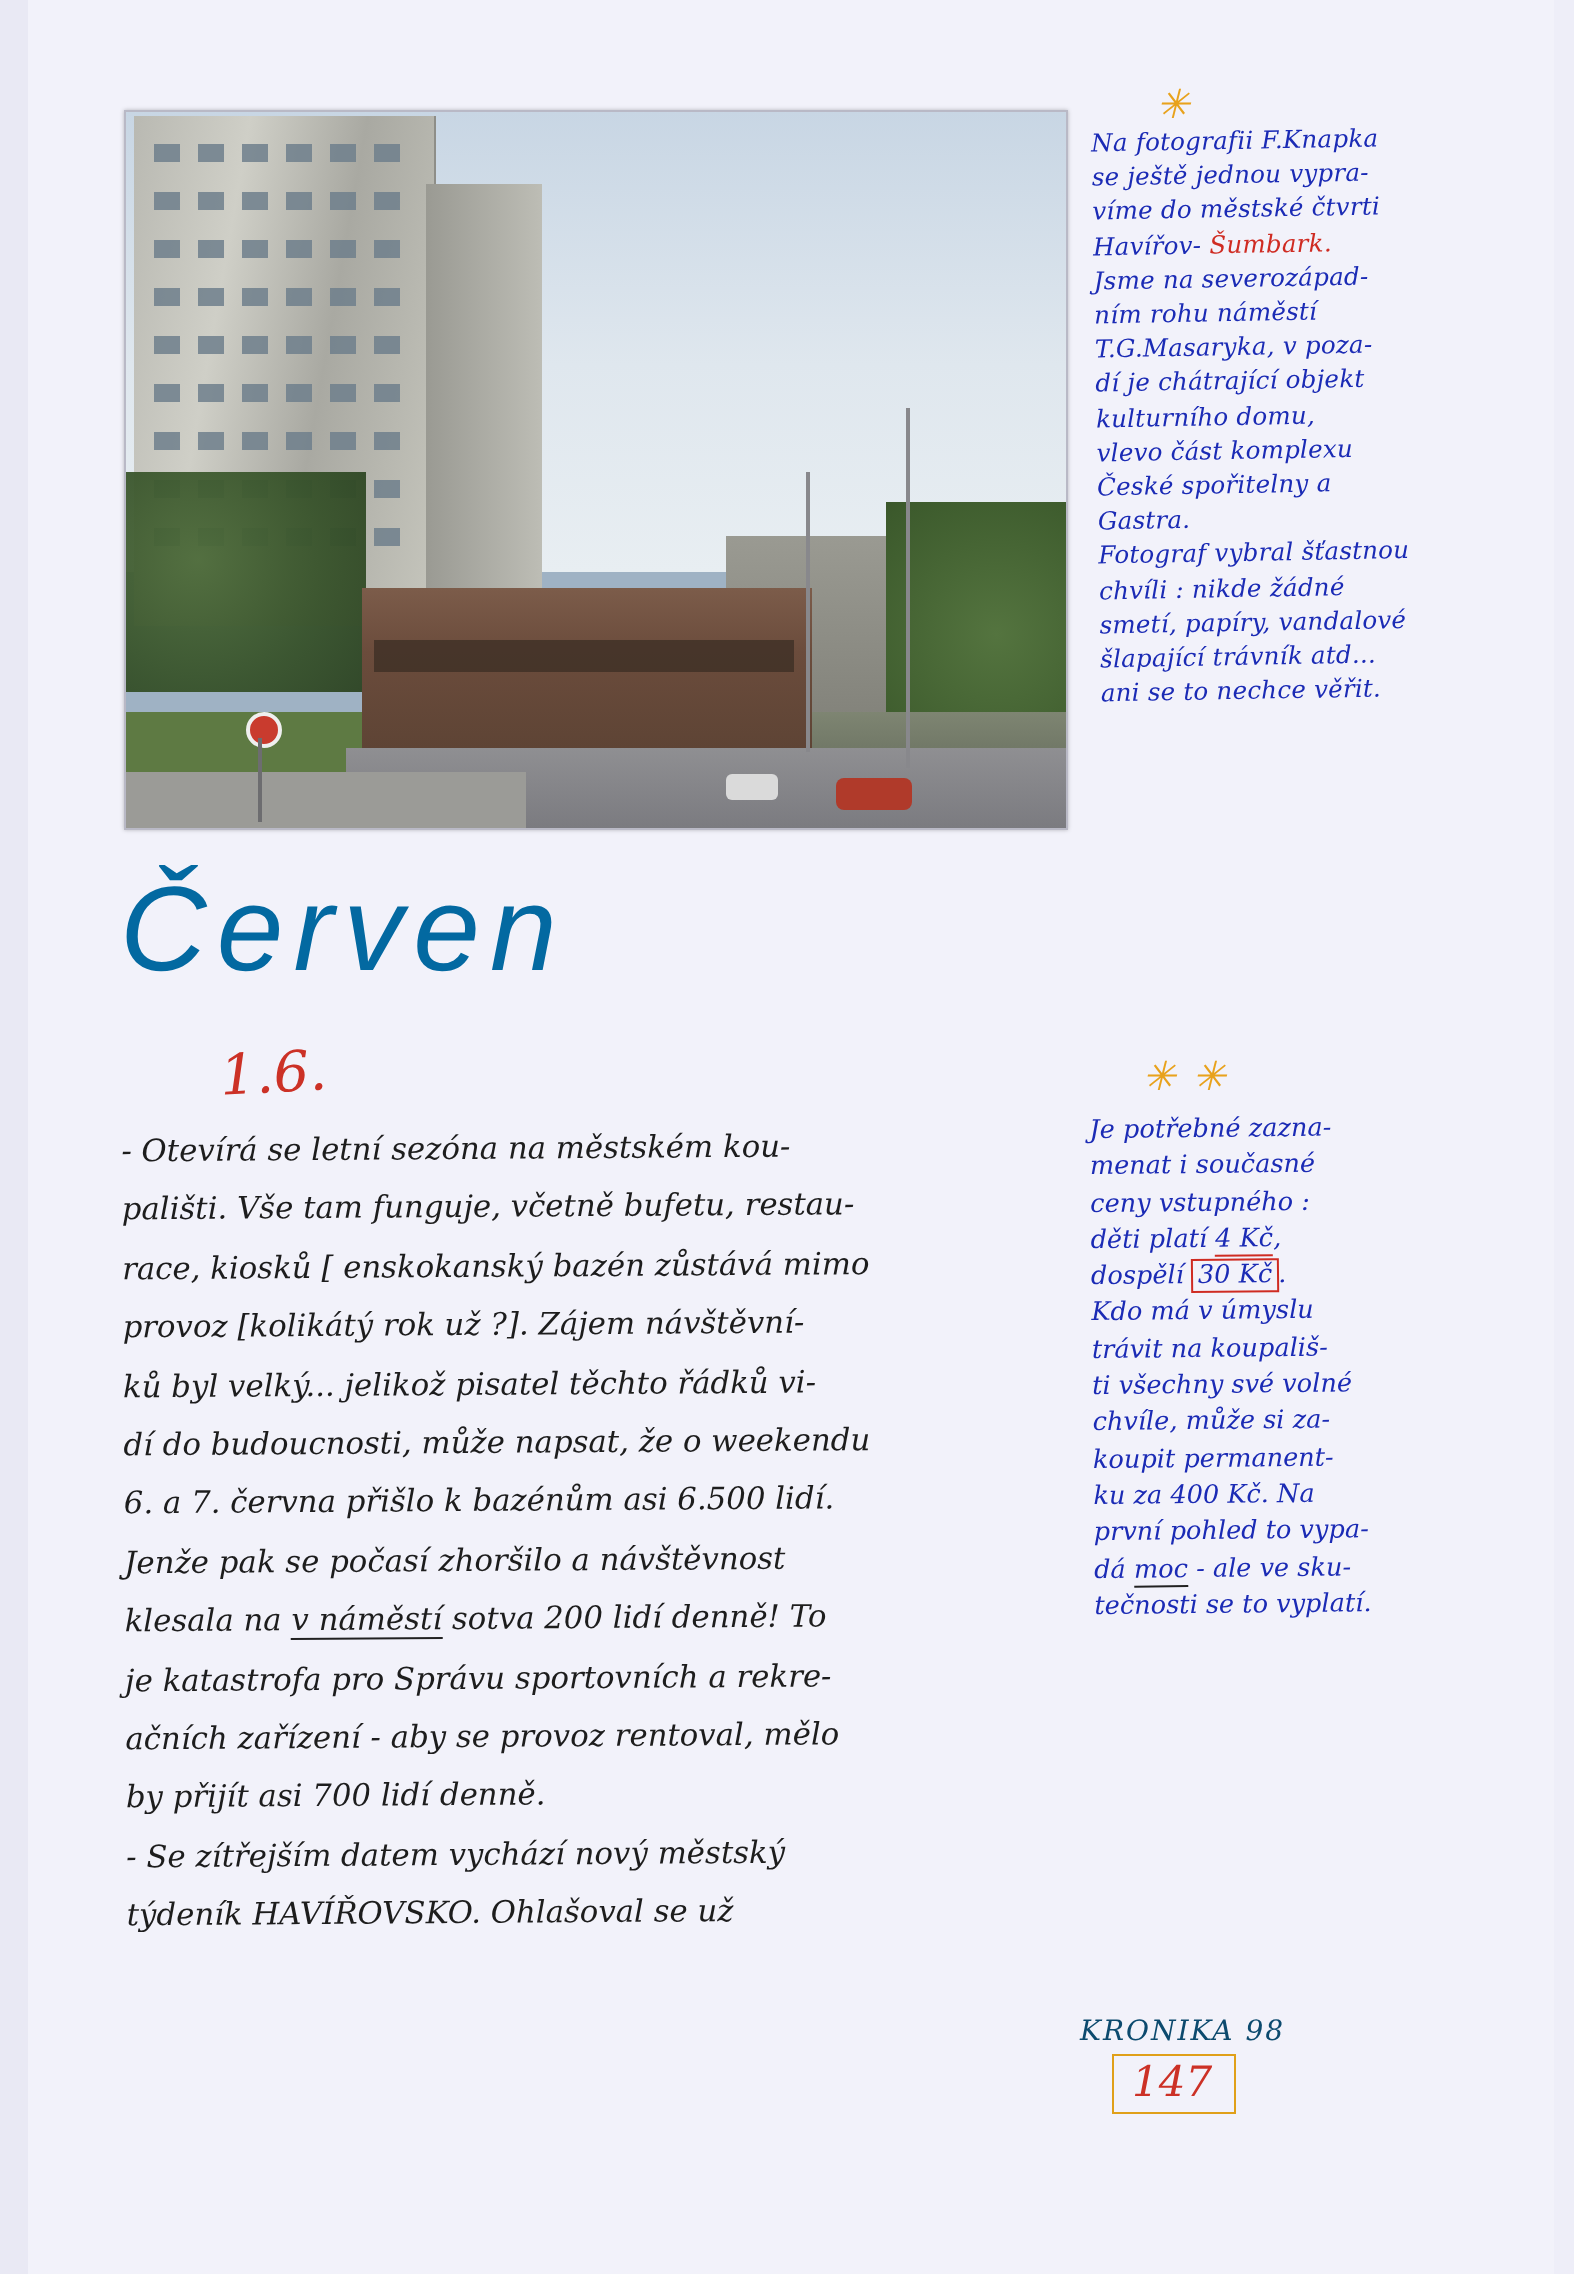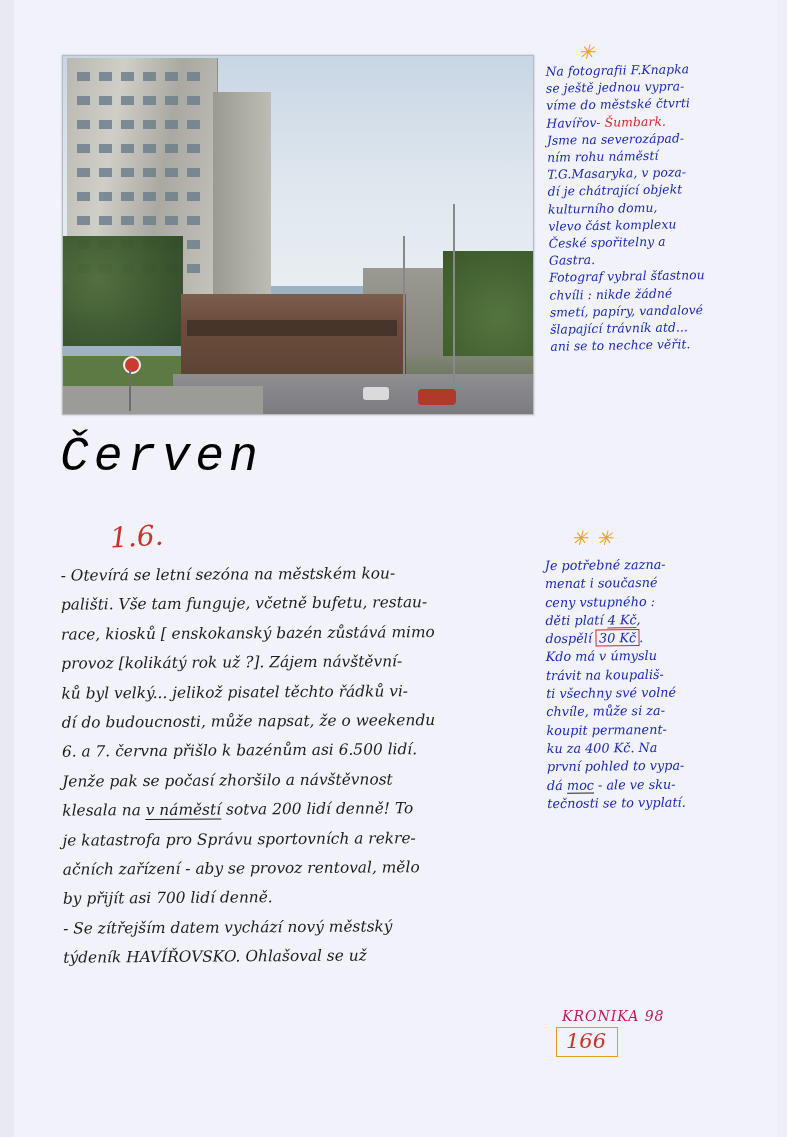--- a/index.html
+++ b/index.html
@@ -152,23 +152,23 @@
     line-height: 1;
   }
   .star1 { left: 578px; top: 42px; }
   .star2 { left: 571px; top: 528px; }
   .star3 { left: 596px; top: 528px; }
 
   .month-title {
     position: absolute;
     left: 60px;
     top: 430px;
-    font-size: 48px;
-    color: #000000;
-    font-family: Liberation Mono, monospace;
+    font-size: 60px;
+    color: #0369a1;
+    font-family: Liberation Sans, sans-serif;
     letter-spacing: 5px;
   }
   .date-head {
     position: absolute;
     left: 110px;
     top: 520px;
     font-size: 28px;
     color: #cc3126;
     transform: rotate(-3deg);
   }
@@ -202,23 +202,22 @@
     color: #1b2bb5;
   }
   .ul-red { border-bottom: 1.5px solid #cf2b22; }
   .ul-blk { border-bottom: 1.4px solid #222; }
 
   .footer-kronika {
     position: absolute;
     left: 540px;
     top: 1008px;
     font-size: 14px;
-    color: #be185d;
+    color: #0c4a6e;
     letter-spacing: 1px;
-    margin-left: 22px;
   }
   .footer-box {
     position: absolute;
     left: 556px;
     top: 1027px;
     width: 60px;
     height: 28px;
     border: 1.6px solid #e0a019;
   }
   .footer-num {
@@ -371,14 +370,14 @@
     <div class="ln">chvíle, může si za-</div>
     <div class="ln">koupit permanent-</div>
     <div class="ln">ku za  400 Kč. Na</div>
     <div class="ln">první pohled to vypa-</div>
     <div class="ln">dá <span class="ul-blk">moc</span> - ale ve sku-</div>
     <div class="ln">tečnosti se to vyplatí.</div>
   </div>
 
   <div class="footer-kronika hand">KRONIKA 98</div>
   <div class="footer-box"></div>
-  <div class="footer-num hand">166</div>
+  <div class="footer-num hand">147</div>
 </div>
 
 </body></html>

